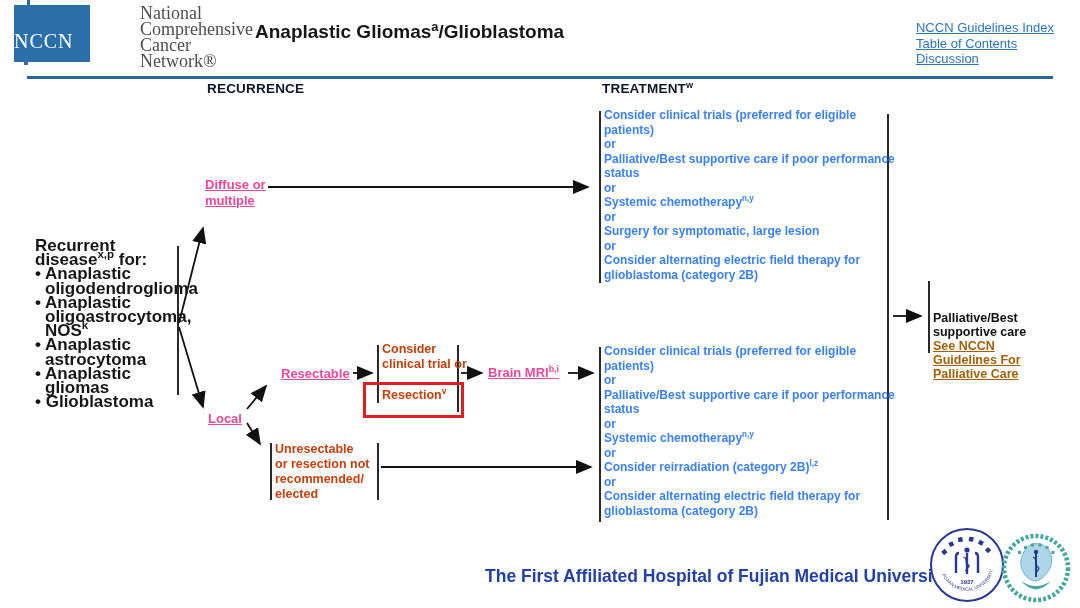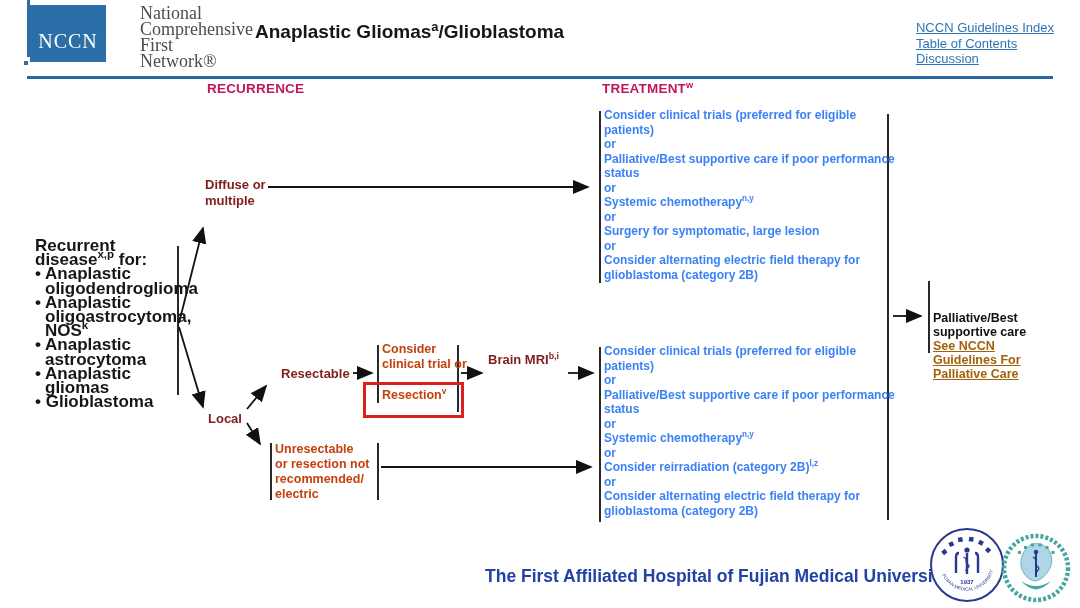--- a/index.html
+++ b/index.html
@@ -4,35 +4,35 @@
 <style>
   html,body{margin:0;padding:0;background:#fff;}
   #page{position:relative;width:1080px;height:608px;background:#ffffff;overflow:hidden;
         font-family:"Liberation Sans", sans-serif;color:#111;}
   .abs{position:absolute;}
   sup{font-size:68%;vertical-align:super;line-height:0;}
 
   
   #edge-line{left:27px;top:0;width:3px;height:57px;background:#2e6da4;}
   #edge-dot{left:24px;top:61px;width:4px;height:4px;background:#46698c;}
-  #nccn-box{left:30px;top:5px;width:76px;height:57px;background:#2a6fa8;color:#fff;
+  #nccn-box{left:14px;top:5px;width:76px;height:57px;background:#2a6fa8;color:#fff;
             font-family:"Liberation Serif", serif;font-size:20px;letter-spacing:1px;
-            display:flex;align-items:flex-end;justify-content:center;padding-bottom:9px;box-sizing:border-box;}
+            display:flex;align-items:flex-end;justify-content:flex-start;padding-bottom:9px;box-sizing:border-box;}
   #org-name{left:116px;top:5px;font-family:"Liberation Serif", serif;color:#4d4d4d;
             font-size:18px;line-height:16px;margin-left:24px;}
   #title{left:255px;top:20px;font-size:19px;font-weight:bold;line-height:23px;color:#161616;}
   #header-links{right:26px;top:20px;text-align:left;font-size:13px;line-height:15.5px;}
   #header-links .lnk{color:#2e75b6;text-decoration:underline;cursor:pointer;}
   #blue-rule{left:27px;top:76px;width:1026px;height:3px;background:#2767a4;}
 
   
-  .colhead{font-size:13.5px;font-weight:bold;letter-spacing:.2px;color:#be185d;}
-
-  
-  .node{font-size:13px;font-weight:bold;color:#7f1d1d;line-height:15.5px;z-index:2;}
+  .colhead{font-size:13.5px;font-weight:bold;letter-spacing:.2px;color:#0f172a;}
+
+  
+  .node{font-size:13px;font-weight:bold;color:#ec4899;line-height:15.5px;z-index:2;text-decoration:underline;}
   .small-node{font-size:12.5px;font-weight:bold;color:#c2410c;line-height:15px;z-index:2;}
   #recurrence-list{left:35px;top:239px;width:155px;font-size:17px;font-weight:bold;
                    line-height:14.2px;color:#161616;z-index:2;}
   #recurrence-list p{margin:0;}
   #recurrence-list .bullet-item{padding-left:10px;text-indent:-10px;}
   .treat{width:292px;font-size:12px;font-weight:bold;line-height:14.5px;color:#3b82f6;z-index:2;}
   .treat p{margin:0;}
   #palliative-box{left:933px;top:283px;width:102px;font-size:12.5px;font-weight:bold;line-height:14px;z-index:2;margin-top:28px;}
   #palliative-box .plink{color:#a16207;text-decoration:underline;cursor:pointer;}
 
@@ -53,21 +53,21 @@
   <div class="abs" id="edge-line"></div>
   <div class="abs" id="edge-dot"></div>
 
   <div class="abs" id="nccn-box">
     <span>NCCN</span>
   </div>
 
   <div class="abs" id="org-name">
     <div>National</div>
     <div>Comprehensive</div>
-    <div>First</div>
+    <div>Cancer</div>
     <div>Network®</div>
   </div>
 
   <div class="abs" id="title">
     <div>
       <span>Anaplastic Gliomas</span><sup>a</sup><span>/Glioblastoma</span>
     </div>
   </div>
 
   <div class="abs" id="header-links">
@@ -129,29 +129,29 @@
   <div class="abs node" style="left:205px;top:177px;width:62px;">Diffuse or multiple</div>
   <div class="abs node" style="left:208px;top:411px;text-align:center;">Local</div>
   <div class="abs node" style="left:281px;top:366px;">Resectable</div>
 
   <div class="abs small-node" style="left:382px;top:342px;width:90px;">Consider clinical trial or</div>
   <div class="abs small-node" style="left:382px;top:388px;">
     <span>Resection</span><sup>v</sup>
   </div>
   <div class="abs" id="red-box"></div>
 
-  <div class="abs node" style="left:488px;top:352px;">
+  <div class="abs node" style="left:488px;top:365px;">
     <span>Brain MRI</span><sup>b,i</sup>
   </div>
 
   <div class="abs small-node" style="left:275px;top:442px;">
     <div>Unresectable</div>
     <div>or resection not</div>
     <div>recommended/</div>
-    <div>electric</div>
+    <div>elected</div>
   </div>
 
   <div class="abs treat" style="left:604px;top:108px;">
     <p><span>Consider clinical trials (preferred for eligible patients)</span><sup></sup></p>
     <p><span>or</span></p>
     <p><span>Palliative/Best supportive care if poor performance status</span><sup></sup></p>
     <p><span>or</span></p>
     <p><span>Systemic chemotherapy</span><sup>n,y</sup></p>
     <p><span>or</span></p>
     <p><span>Surgery for symptomatic, large lesion</span><sup></sup></p>

